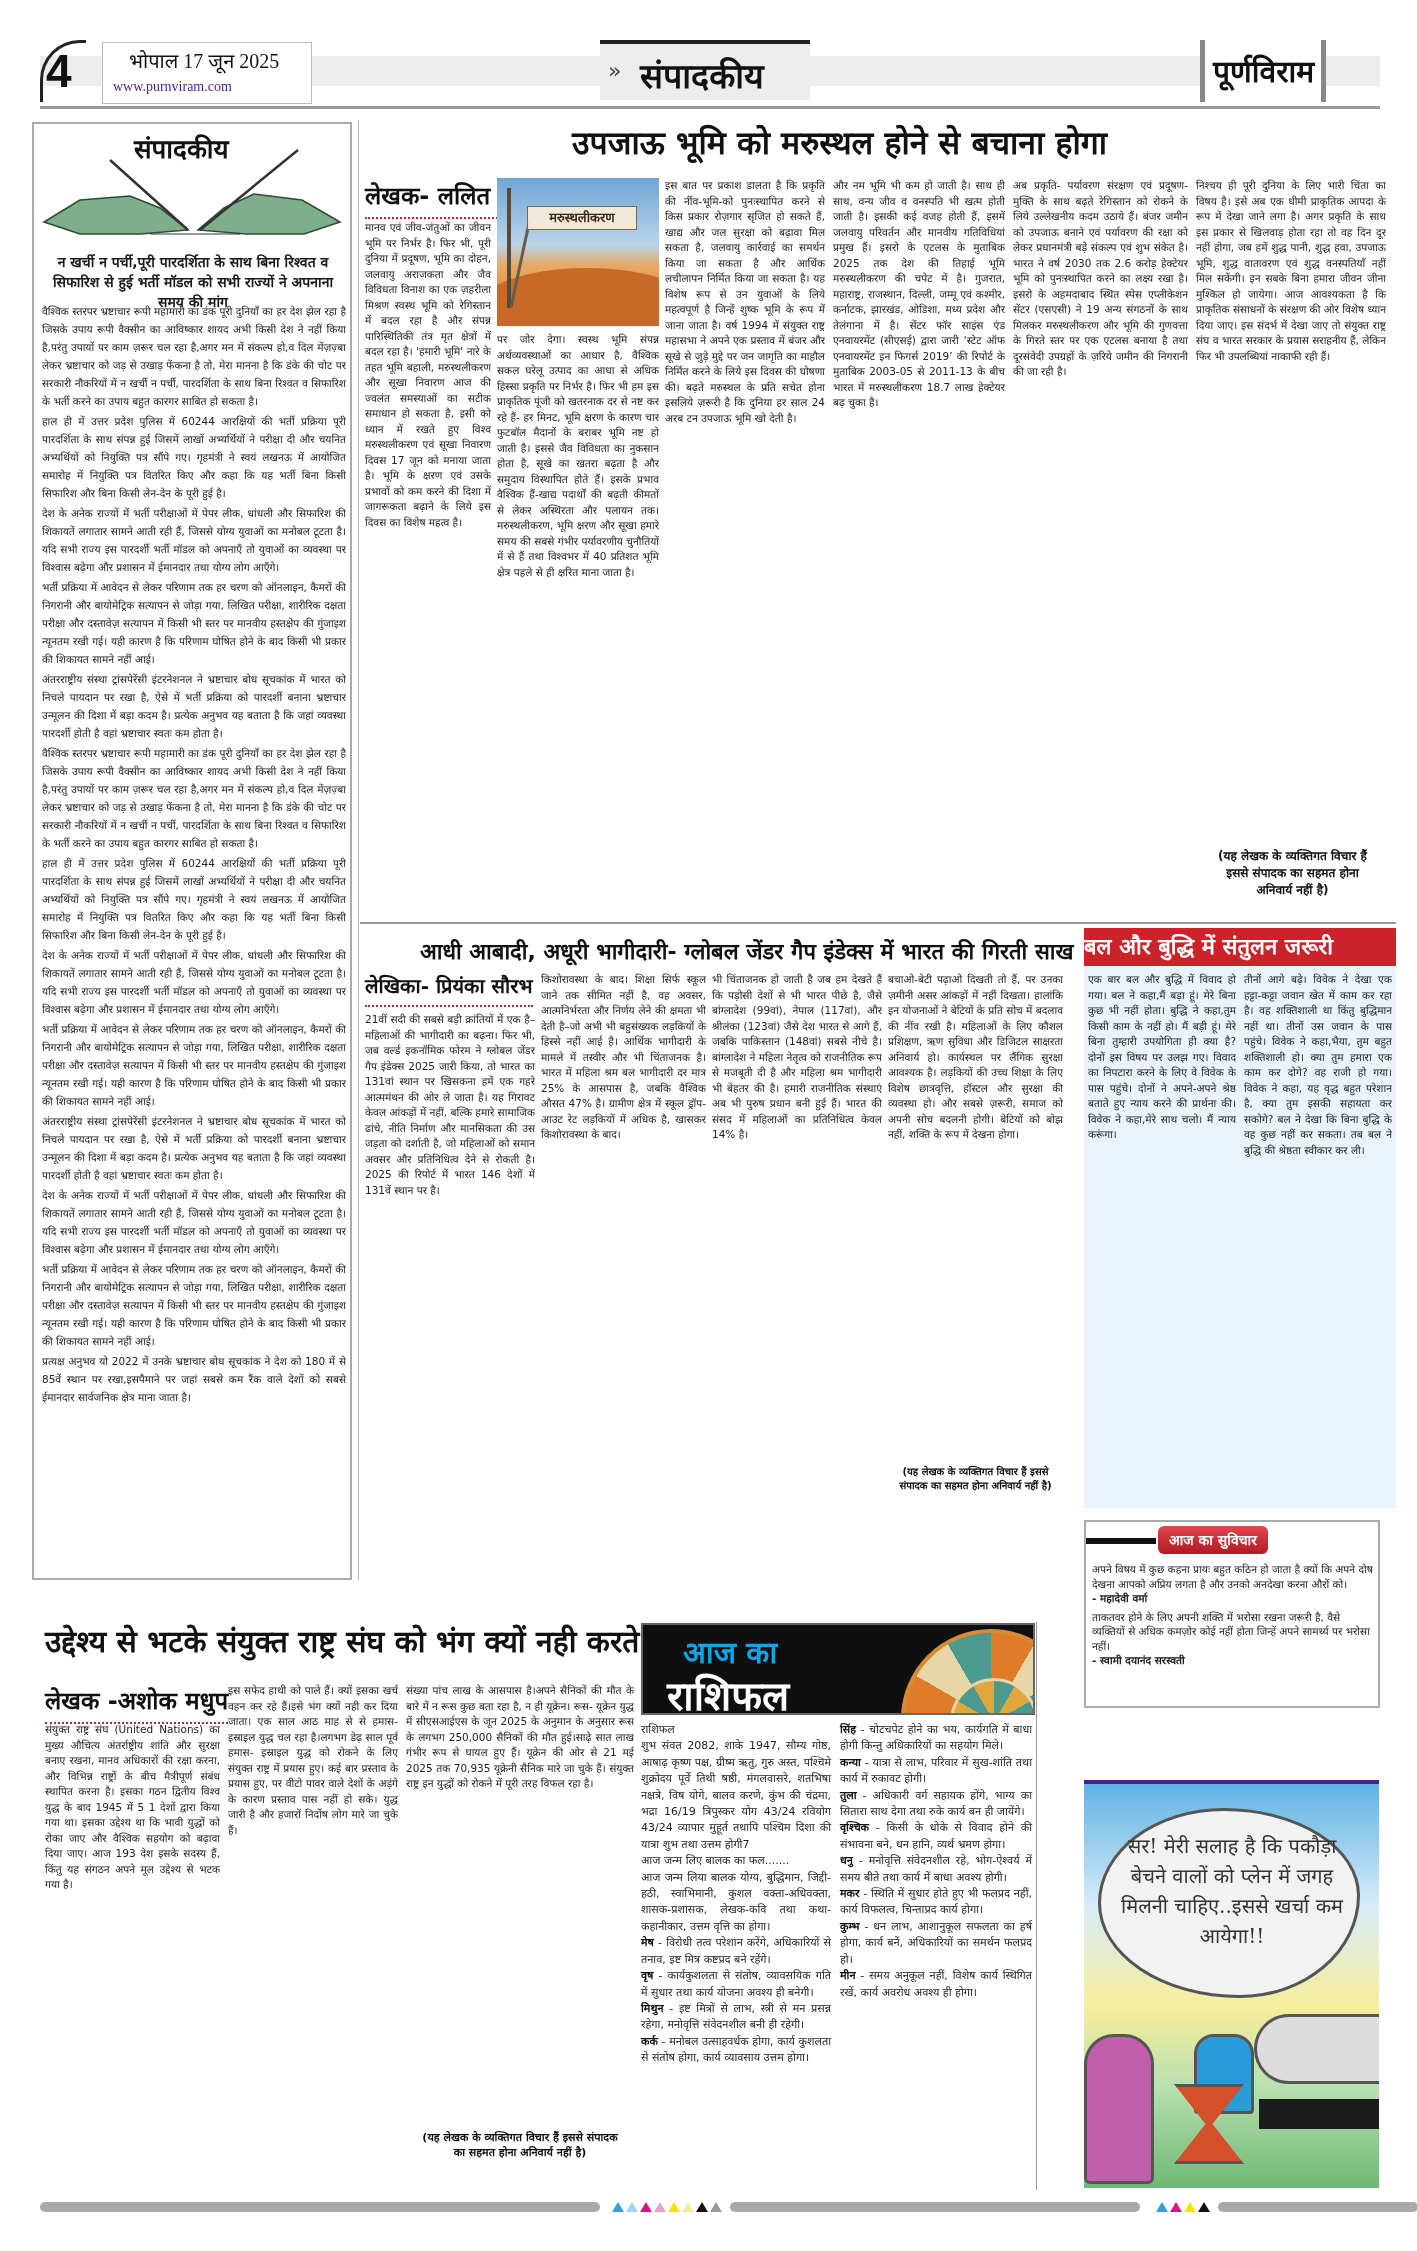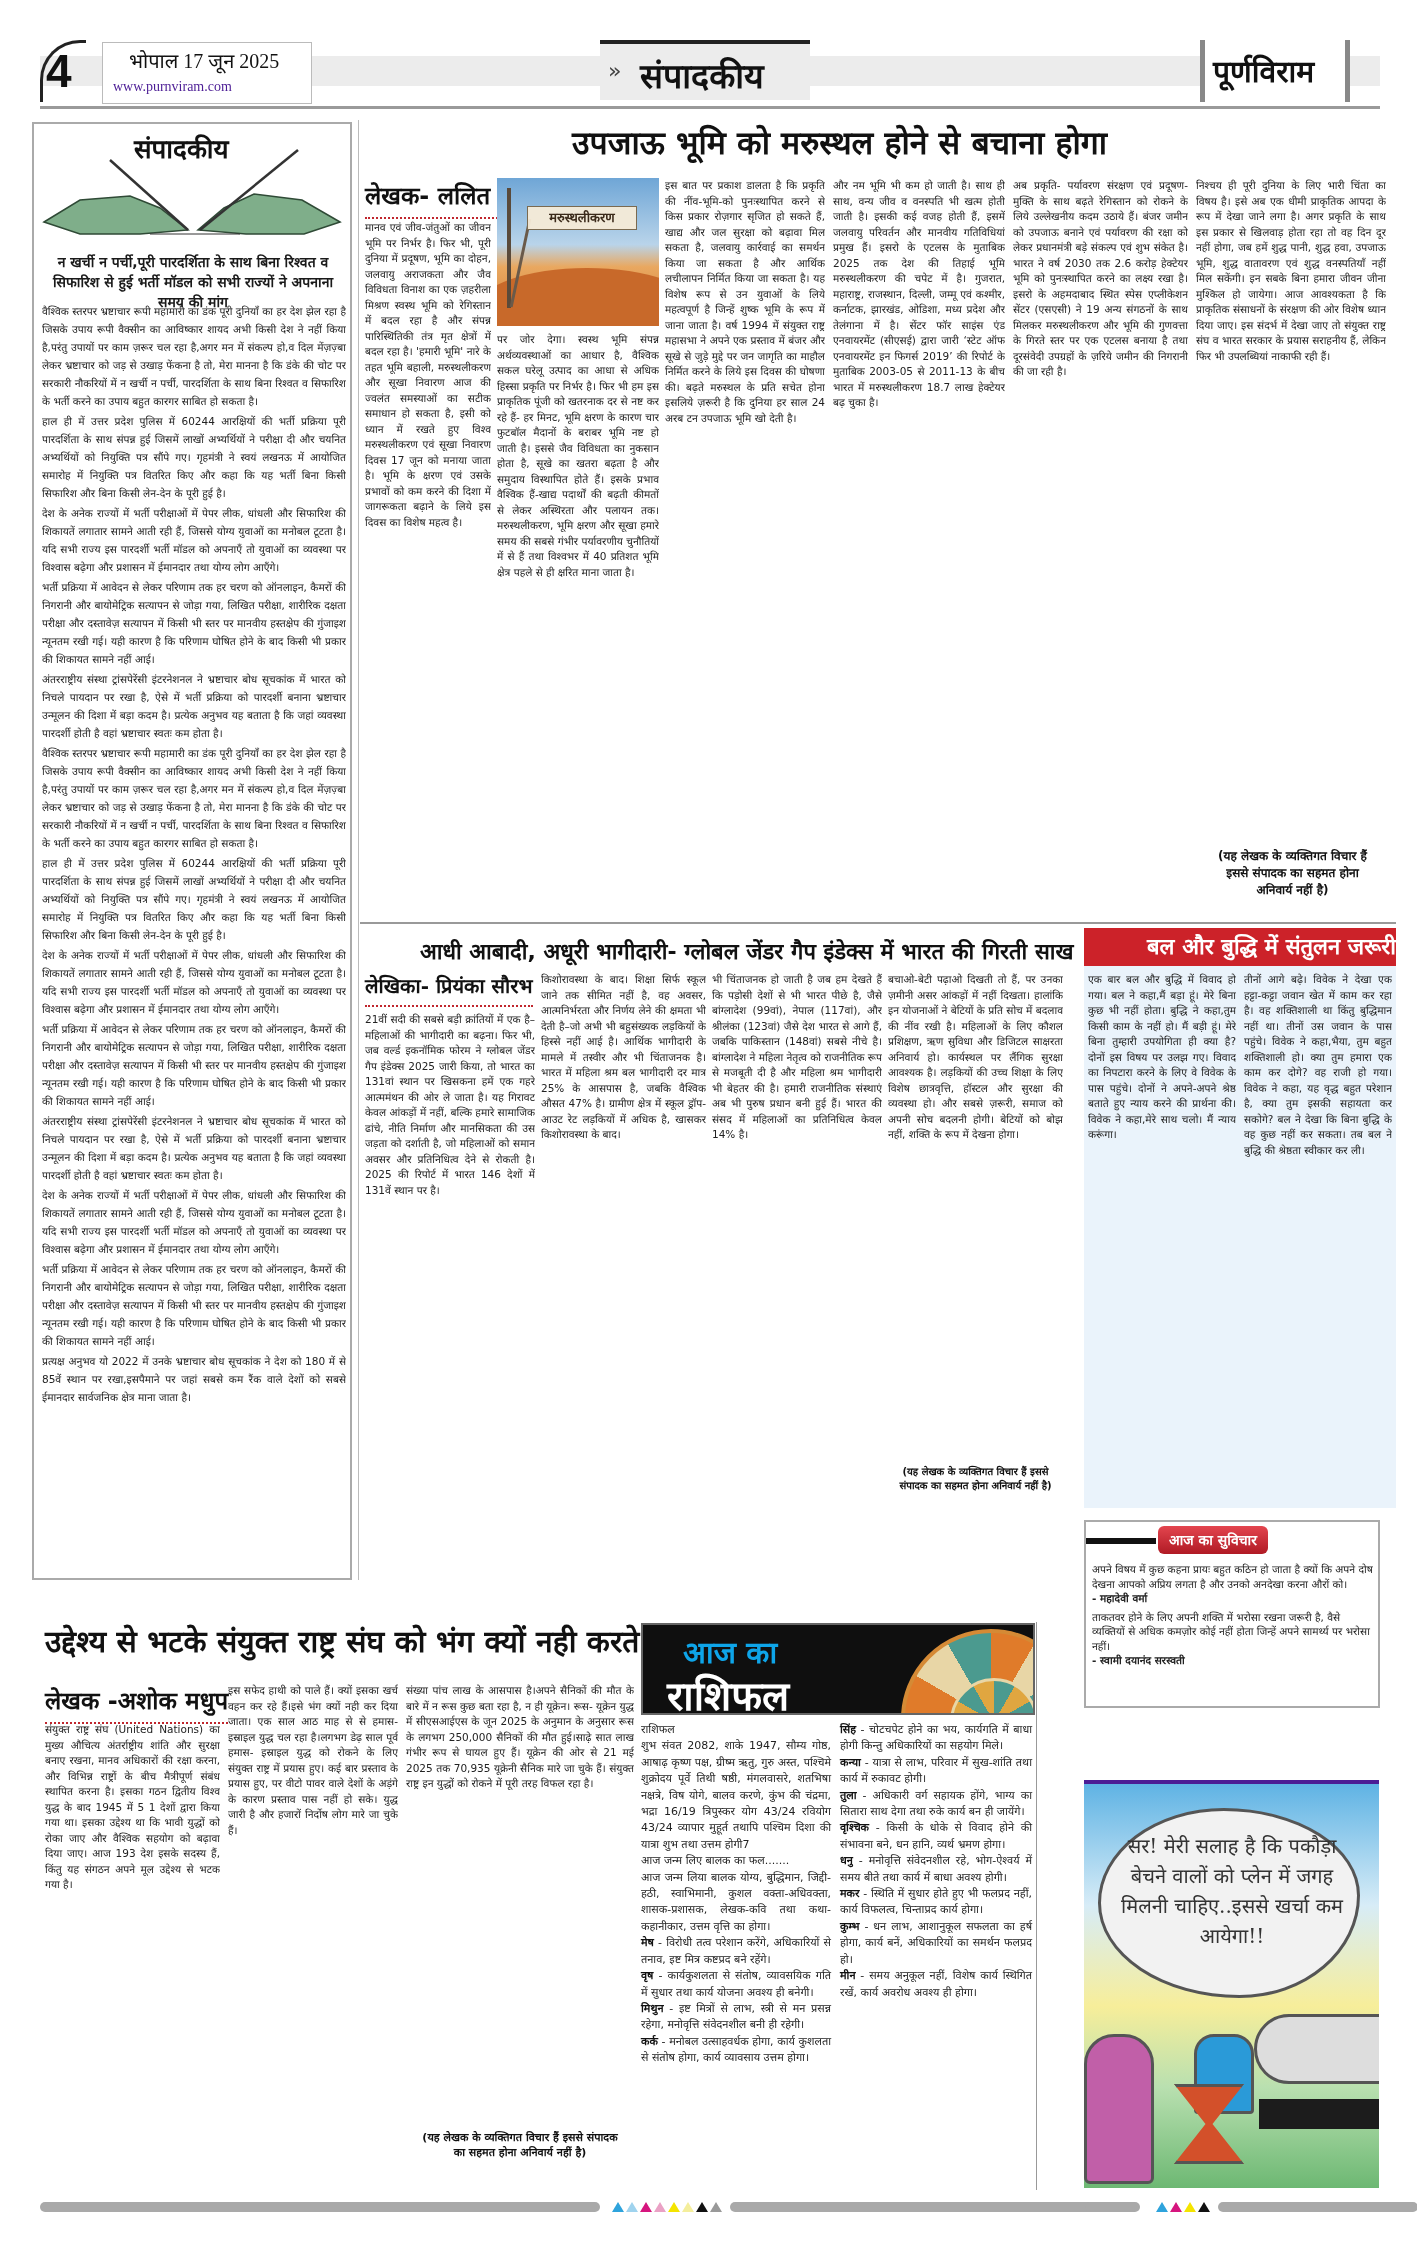--- a/index.html
+++ b/index.html
@@ -11,21 +11,21 @@
   .mh-band { position: absolute; left: 0; top: 16px; width: 1340px; height: 30px; background: #ececec; }
   .mh-rule { position: absolute; left: 0; top: 66px; width: 1340px; height: 3px; background: #9a9a9a; }
   .page-no { position: absolute; left: 6px; top: 4px; font: bold 46px "Liberation Sans", sans-serif; color: #111; }
   .page-arc { position: absolute; left: 0; top: 0; width: 46px; height: 62px; border-left: 3px solid #222; border-top: 3px solid #222; border-radius: 40px 0 0 0; }
   .datebox { position: absolute; left: 62px; top: 2px; width: 210px; height: 62px; background: #fff; border: 1px solid #bbb; }
   .date-text { position: absolute; left: 26px; top: 4px; font: 20px "Liberation Serif", serif; color: #111; }
   .site-text { position: absolute; left: 10px; top: 36px; font: 14px "Liberation Serif", serif; color: #4c1d95; }
   .section-tab { position: absolute; left: 560px; top: 0; width: 210px; height: 60px; background: #ececec; border-top: 4px solid #222; }
   .section-tab .arrows { position: absolute; left: 8px; top: 14px; font-size: 22px; color: #444; }
   .section-tab .label { position: absolute; left: 40px; top: 8px; font: bold 34px "DejaVu Sans", sans-serif; color: #111; }
-  .brand { position: absolute; left: 1160px; top: 0; width: 150px; height: 62px; border-left: 5px solid #888; border-right: 5px solid #888; background: #fff; }
+  .brand { position: absolute; left: 1160px; top: 0; width: 126px; height: 62px; border-left: 5px solid #888; border-right: 5px solid #888; background: #fff; }
   .brand .label { position: absolute; left: 8px; top: 10px; font: bold 30px "DejaVu Sans", sans-serif; color: #111; }
 
   
   .col { position: absolute; font-size: 10.5px; line-height: 15.5px; text-align: justify; color: #222; overflow: hidden; }
   .col p { margin-bottom: 2px; }
   .headline { position: absolute; font-weight: bold; color: #111; white-space: nowrap; font-family: "DejaVu Sans", sans-serif; }
   .byline { position: absolute; font-weight: bold; font-size: 24px; color: #111; padding-bottom: 6px; border-bottom: 2px dotted #c0262d; white-space: nowrap; }
   .disclaimer { font-weight: bold; font-size: 12px; text-align: center; line-height: 17px; color: #111; }
   .vrule { position: absolute; width: 1px; background: #bbb; }
   .hrule { position: absolute; height: 2px; background: #999; }
@@ -39,21 +39,21 @@
 
   
   .img-desert { position: absolute; left: 497px; top: 178px; width: 162px; height: 148px; background: linear-gradient(180deg,#6fa6d6 0%,#b9d4ea 45%,#e9a860 60%,#d07a36 100%); overflow: hidden; }
   .img-desert .sign { position: absolute; left: 30px; top: 28px; width: 110px; height: 24px; background: rgba(245,235,215,.95); border: 1px solid #7a6a50; font: bold 13px "DejaVu Sans", sans-serif; text-align: center; line-height: 22px; color: #3b2a1a; }
   .img-desert .tree { position: absolute; left: 10px; top: 10px; width: 4px; height: 120px; background: #5a4a3a; }
   .img-desert .tree2 { position: absolute; left: 22px; top: 40px; width: 3px; height: 90px; background: #6a5a4a; transform: rotate(12deg); }
   .img-desert .dune { position: absolute; left: -20px; top: 90px; width: 220px; height: 80px; border-radius: 50% 50% 0 0; background: #c8692a; }
 
   
   .story-box { position: absolute; left: 1084px; top: 928px; width: 312px; height: 580px; background: #eaf3fb; }
-  .story-box-title { position: absolute; left: 0; top: 0; width: 312px; height: 38px; background: #cc2229; color: #fff; font: bold 22px "DejaVu Sans", sans-serif; text-align: right; line-height: 38px; }
+  .story-box-title { position: absolute; left: 0; top: 0; width: 312px; height: 38px; background: #cc2229; color: #fff; font: bold 22px "DejaVu Sans", sans-serif; text-align: left; line-height: 38px; }
 
   
   .quote-box { position: absolute; left: 1084px; top: 1520px; width: 296px; height: 188px; border: 2px solid #aaa; background: #fff; }
   .quote-bar { position: absolute; left: 0; top: 16px; width: 70px; height: 6px; background: #111; }
   .quote-pill { position: absolute; left: 72px; top: 4px; width: 110px; height: 28px; border-radius: 6px; background: linear-gradient(180deg,#e3454e,#b01a24); color: #fff; font: bold 14px "DejaVu Sans", sans-serif; text-align: center; line-height: 28px; }
   .quote-text { position: absolute; left: 6px; top: 40px; width: 284px; font-size: 10.5px; line-height: 14.5px; color: #222; }
   .cartoon-title { position: absolute; left: 1084px; top: 1740px; width: 295px; height: 44px; background: #4c1d95; color: #fff; font: bold 30px "DejaVu Sans", sans-serif; text-align: left; line-height: 44px; margin-top: 40px; }
   .cartoon-art { position: absolute; left: 1084px; top: 1784px; width: 295px; height: 404px; background: linear-gradient(180deg,#5fb3e4 0%,#d7ecf7 30%,#f7ee9a 55%,#b9e0b0 75%,#6db873 100%); overflow: hidden; }
   .bubble { position: absolute; left: 14px; top: 24px; width: 262px; height: 190px; background: #f2f2f2; border: 3px solid #555; border-radius: 48% 52% 46% 54% / 50% 46% 54% 50%; }
   .bubble-text { position: absolute; left: 16px; top: 20px; width: 230px; font: 20px "DejaVu Serif", serif; line-height: 30px; text-align: center; color: #333; }

